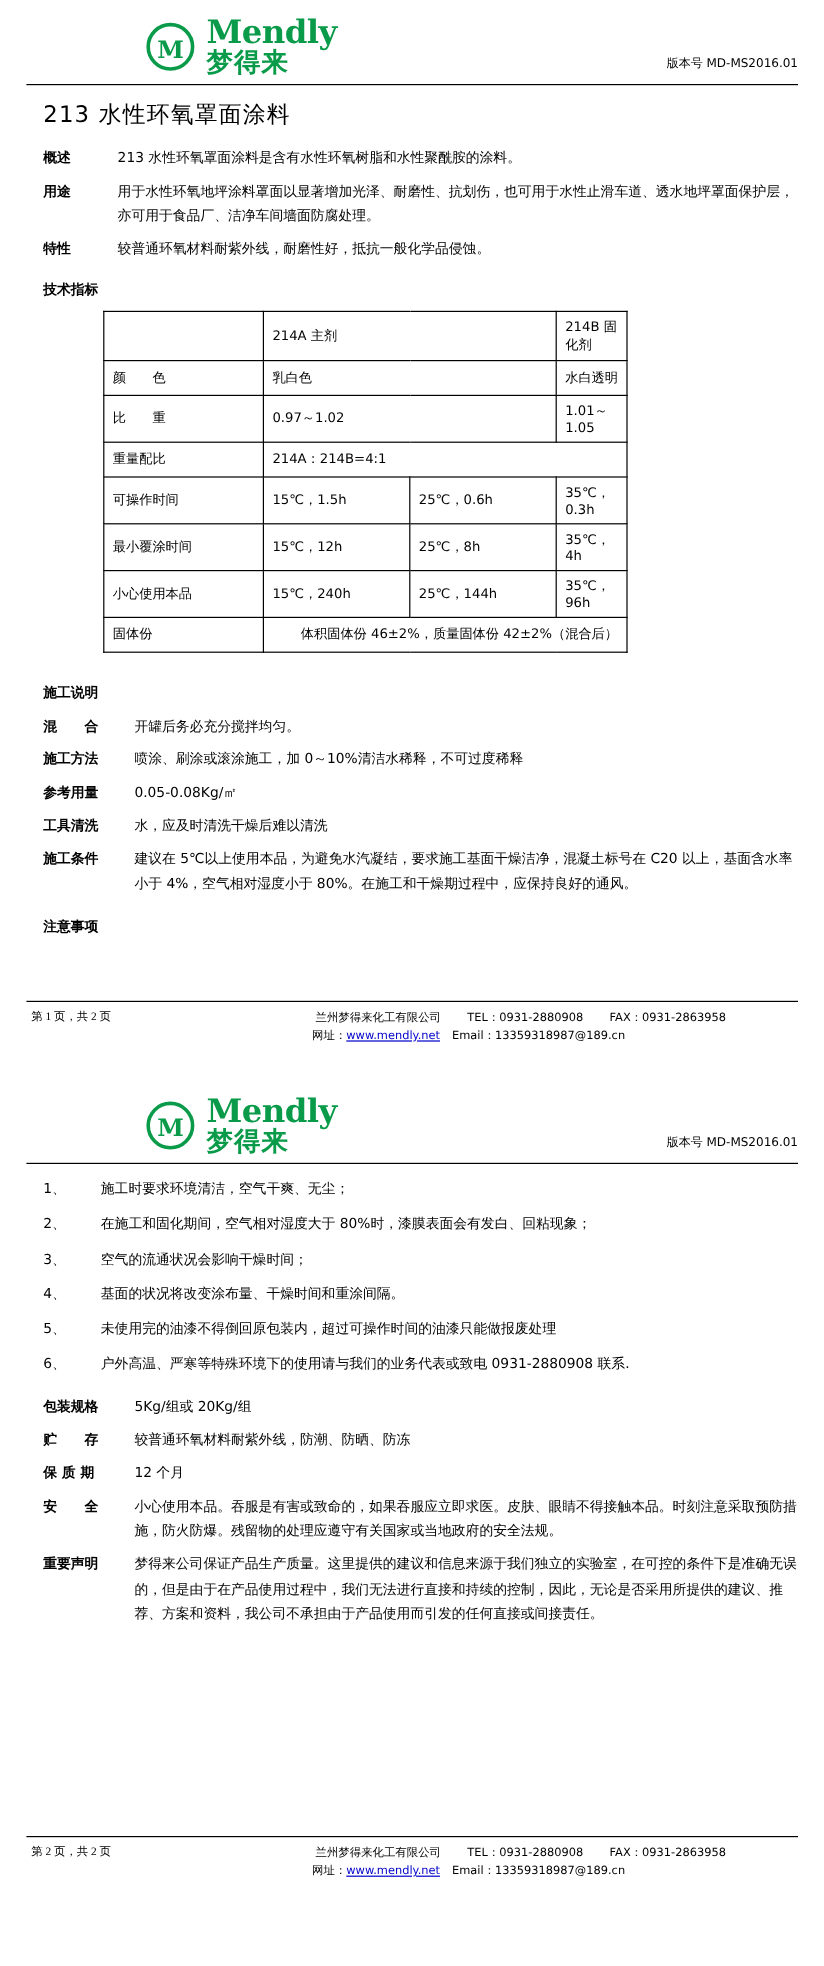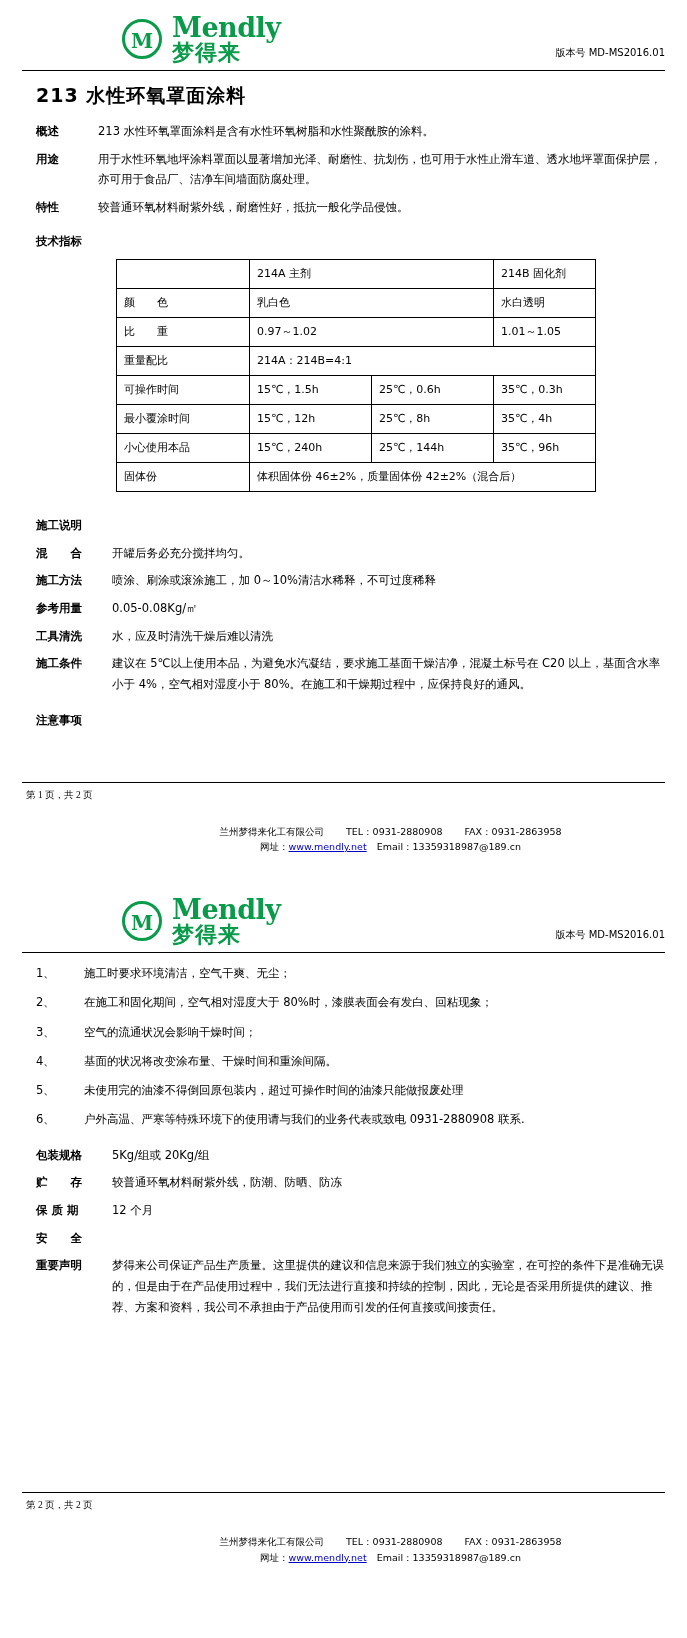--- a/index.html
+++ b/index.html
@@ -77,21 +77,21 @@
     white-space: nowrap;
   }
   .rule {
     border: none;
     border-top: 1px solid #000;
     margin: 6px 0 0 0;
   }
   
   .doc-title {
     font-size: 19px;
-    font-weight: bold;
+    font-weight: normal;
     margin: 12px 0 12px 14px;
     letter-spacing: 1px;
   }
   
   .row {
     display: flex;
     margin: 0 0 8px 14px;
     line-height: 1.75;
   }
   .row .lbl {
@@ -105,22 +105,22 @@
     padding-left: 6px;
   }
   .section-head {
     font-weight: bold;
     margin: 16px 0 10px 14px;
     font-size: 11.5px;
   }
   
   table.spec {
     border-collapse: collapse;
-    margin: 10px 0 0 94px;
-    width: 480px;
+    margin: 10px 0 0 64px;
+    width: 437px;
     font-size: 11px;
   }
   table.spec td {
     border: 1px solid #000;
     padding: 5px 7px;
     height: 18px;
     vertical-align: middle;
   }
   .c-lbl { width: 118px; font-weight: normal; }
   .sub3 { width: 107px; }
@@ -169,23 +169,22 @@
     color: #0000cc;
     text-decoration: underline;
   }
   .foot-line2 {
     display: flex;
     justify-content: center;
     gap: 10px;
   }
   .foot-line1 {
     display: flex;
-    justify-content: center;
+    justify-content: flex-end;
     gap: 22px;
-    margin-top: 35px;
   }
   
   .numrow {
     display: flex;
     margin: 0 0 8px 14px;
     line-height: 1.85;
   }
   .numrow .num {
     flex: 0 0 48px;
     font-size: 11.5px;
@@ -270,21 +269,21 @@
       <td>35℃，4h</td>
     </tr>
     <tr>
       <td class="c-lbl">小心使用本品</td>
       <td class="sub3">15℃，240h</td>
       <td class="sub3">25℃，144h</td>
       <td>35℃，96h</td>
     </tr>
     <tr>
       <td class="c-lbl">固体份</td>
-      <td colspan="3" style="text-align:left">体积固体份 46±2%，质量固体份 42±2%（混合后）</td>
+      <td colspan="3" style="text-align:right">体积固体份 46±2%，质量固体份 42±2%（混合后）</td>
     </tr>
   </tbody>
     </table>
 
   <div class="section-head" style="margin-top:26px">施工说明</div>
 
   <div class="rowb">
     <div class="lbl">混　　合</div>
     <div class="val">开罐后务必充分搅拌均匀。</div>
   </div>
@@ -386,20 +385,21 @@
   <div class="rowb">
     <div class="lbl">贮　　存</div>
     <div class="val">较普通环氧材料耐紫外线，防潮、防晒、防冻</div>
   </div>
   <div class="rowb">
     <div class="lbl">保 质 期</div>
     <div class="val">12 个月</div>
   </div>
   <div class="rowb">
     <div class="lbl">安　　全</div>
+    <div class="val">小心使用本品。吞服是有害或致命的，如果吞服应立即求医。皮肤、眼睛不得接触本品。时刻注意采取预防措施，防火防爆。残留物的处理应遵守有关国家或当地政府的安全法规。</div>
   </div>
   <div class="rowb">
     <div class="lbl">重要声明</div>
     <div class="val">梦得来公司保证产品生产质量。这里提供的建议和信息来源于我们独立的实验室，在可控的条件下是准确无误的，但是由于在产品使用过程中，我们无法进行直接和持续的控制，因此，无论是否采用所提供的建议、推荐、方案和资料，我公司不承担由于产品使用而引发的任何直接或间接责任。</div>
   </div>
 
   <div class="spacer-tall"></div>
 
   <div class="footer">
     <hr>

